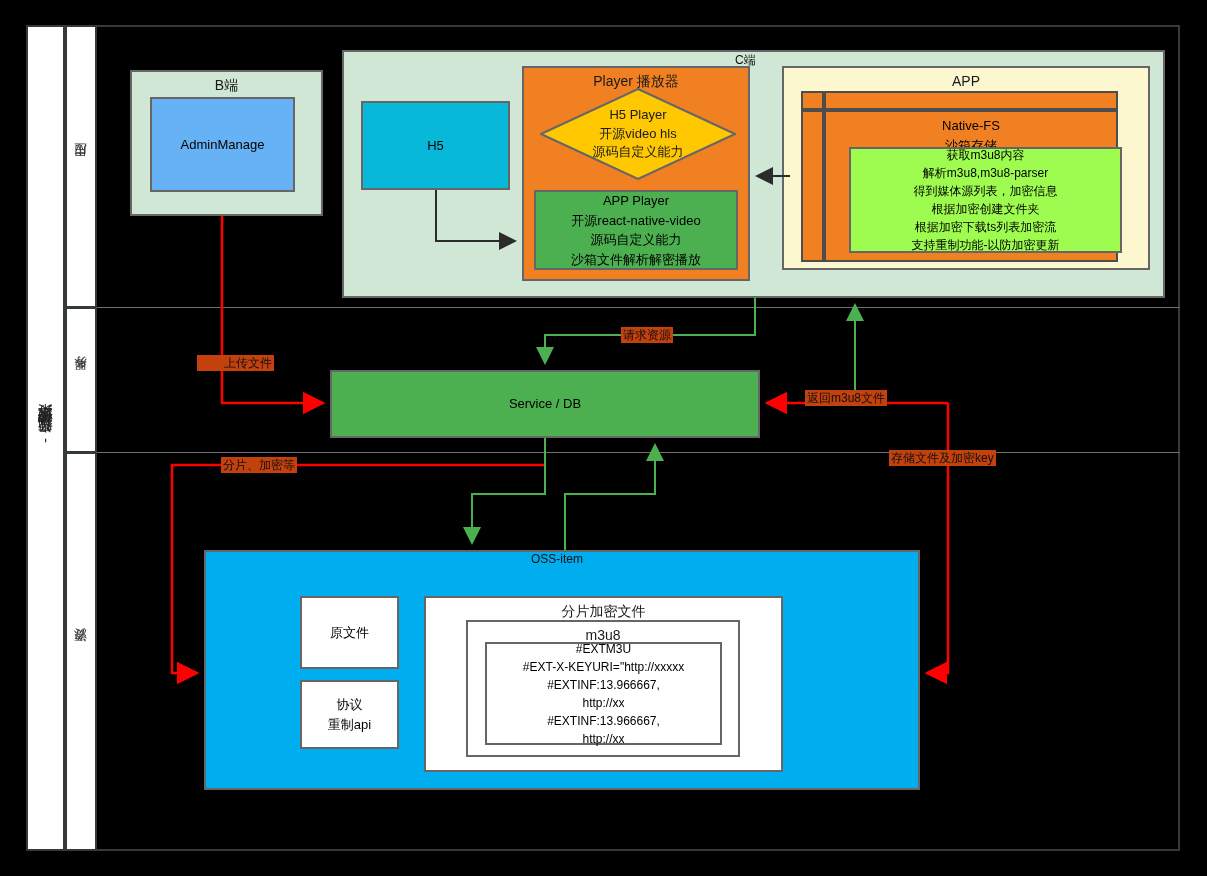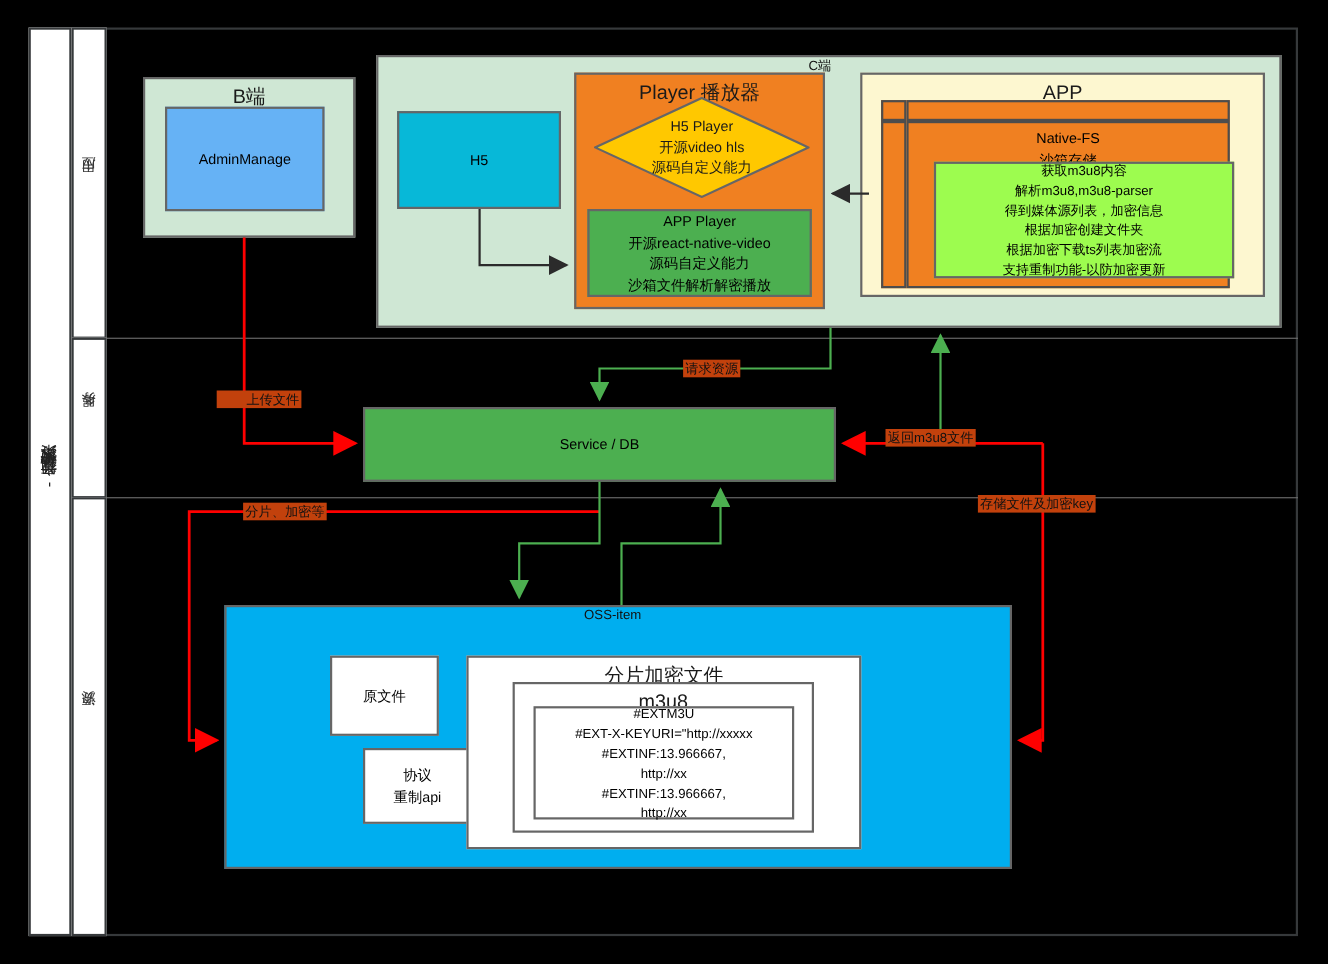--- a/index.html
+++ b/index.html
@@ -20,21 +20,21 @@
   
   .lane-label{left:65px;width:32px;background:#fff;border:2px solid #36393b;
               display:flex;align-items:center;justify-content:center;}
   .lane-label .vtxt{writing-mode:vertical-rl;transform:rotate(180deg);font-size:13px;color:#333;white-space:nowrap;}
 
   
   .lane-sep{left:97px;width:1083px;height:0;border-top:1px solid #6f6f6f;}
 
   
   .box{border:2px solid #666;display:flex;flex-direction:column;align-items:center;}
-  .box-title{font-size:18px;color:#1a1a1a;margin-top:4px;text-align:center;line-height:1.35;}
+  .box-title{font-size:14px;color:#1a1a1a;margin-top:4px;text-align:center;line-height:1.35;}
   .centered{display:flex;align-items:center;justify-content:center;text-align:center;}
 
   .c-green-pale{background:#cfe7d4;}
   .c-blue{background:#66b2f5;}
   .c-cyan{background:#07b8d8;}
   .c-orange{background:#f08021;}
   .c-yellowpale{background:#fdf7d0;}
   .c-green{background:#4caf50;}
   .c-lime{background:#9dfc4f;}
   .c-sky{background:#00aeef;}
@@ -149,21 +149,21 @@
     <span class="txt">Service / DB</span>
   </div>
 
   <div class="abs box c-sky" style="left:204px;top:550px;width:716px;height:240px;"></div>
   <span class="plain-label" style="left:531px;top:552px;">OSS-item</span>
 
   <div class="abs box c-white centered" style="left:300px;top:596px;width:99px;height:73px;">
     <span class="txt">原文件</span>
   </div>
 
-  <div class="abs box c-white centered" style="left:300px;top:680px;width:99px;height:69px;flex-direction:column;margin-left:30px;">
+  <div class="abs box c-white centered" style="left:300px;top:680px;width:99px;height:69px;flex-direction:column;">
     <span class="txt">协议</span>
     <span class="txt">重制api</span>
   </div>
 
   <div class="abs box c-white" style="left:424px;top:596px;width:359px;height:176px;">
     <div class="box-title">分片加密文件</div>
   </div>
 
   <div class="abs box c-white" style="left:466px;top:620px;width:274px;height:137px;">
     <div class="box-title">m3u8</div>

